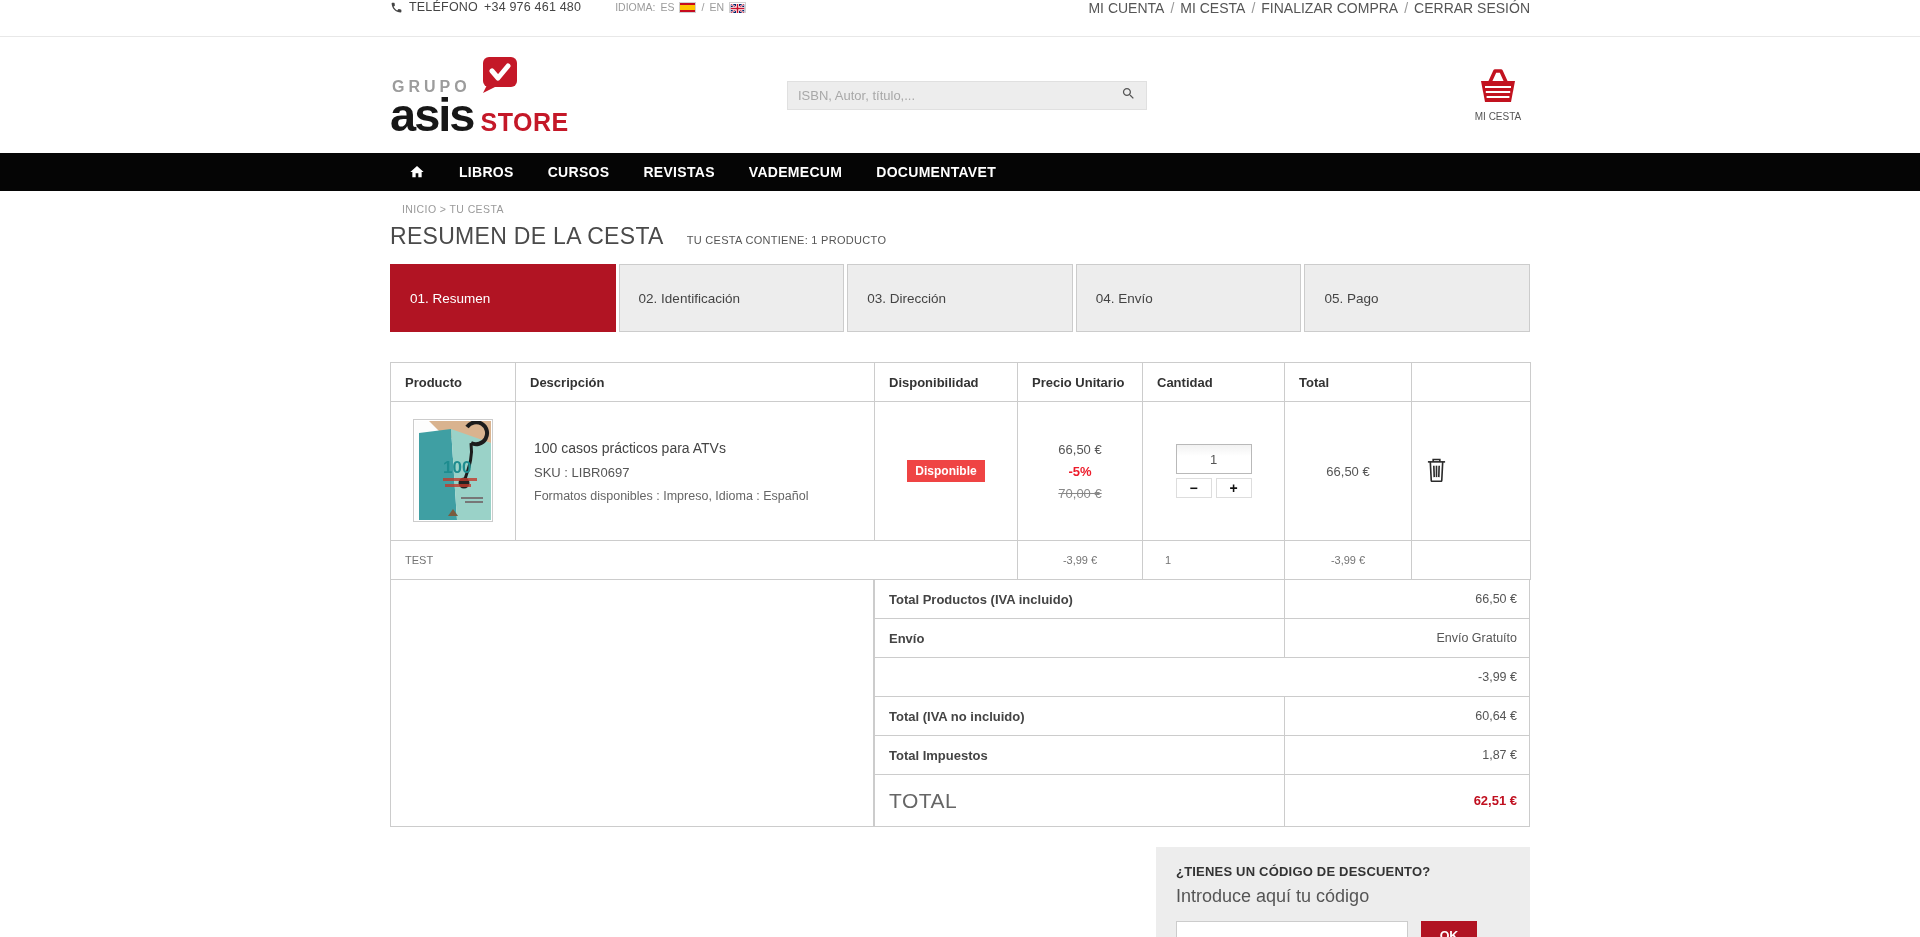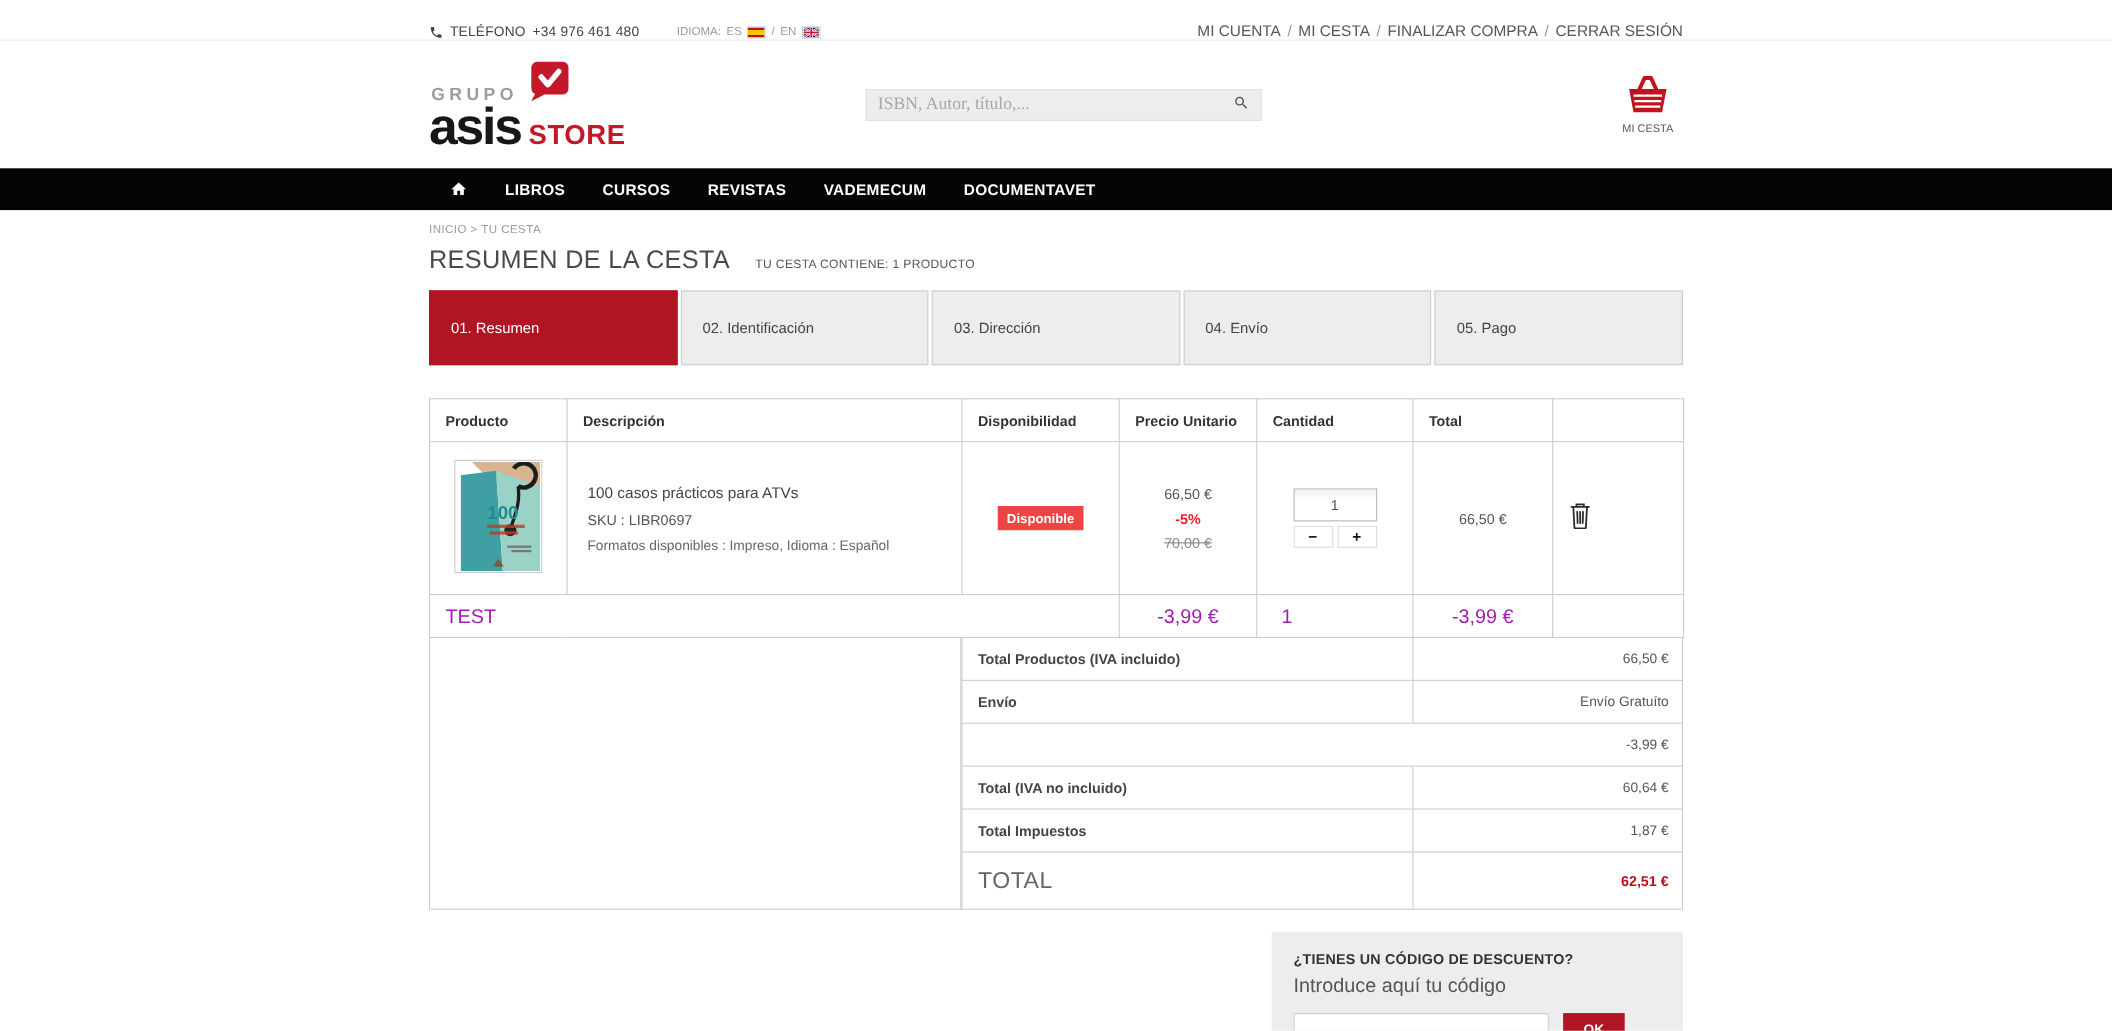--- a/index.html
+++ b/index.html
@@ -2,21 +2,21 @@
 <html><head>
 <meta charset="utf-8">
 <style>
   * { margin:0; padding:0; box-sizing:border-box; }
   html,body { width:1920px; height:937px; overflow:hidden; background:#fff;
     font-family:"Liberation Sans","DejaVu Sans",sans-serif; color:#555; }
   .container { width:1140px; margin:0 auto; }
 
   
   .topbar { height:37px; border-bottom:1px solid #e8e8e8; }
-  .topbar .container { height:100%; display:flex; align-items:flex-end; font-size:11.5px; }
+  .topbar .container { height:100%; display:flex; align-items:flex-start; font-size:11.5px; }
   .topbar-left { display:flex; align-items:center; gap:6px; color:#444; }
   .phone-icon svg { display:block; }
   .phone-label, .phone-number { font-size:12.5px; color:#444; letter-spacing:.2px; }
   .lang-group { display:flex; align-items:center; gap:5px; margin-left:28px; color:#9a9a9a; font-size:10.5px; }
   .flag { width:17px; height:11px; display:inline-block; border:1px solid #d0d0d0; }
   .flag-es { background:linear-gradient(#c60b1e 25%, #ffc400 25%, #ffc400 75%, #c60b1e 75%); }
   .topbar-right { margin-left:auto; display:flex; align-items:center; gap:6px; color:#555; font-size:14px; }
   .topbar-right a { color:#555; text-decoration:none; }
   .topbar-sep { color:#999; }
 
@@ -24,36 +24,36 @@
   .header-row { height:116px; }
   .header-row .container { height:100%; display:flex; align-items:center; }
   .logo { width:250px; margin-top:4px; cursor:pointer; }
   .logo-top { display:flex; align-items:flex-end; gap:8px; padding-left:2px; }
   .logo-grupo { font-size:16px; letter-spacing:4px; color:#9c9c9c; font-weight:bold; line-height:1; margin-bottom:2px; }
   .logo-bottom { display:flex; align-items:baseline; margin-top:-6px; }
   .logo-asis { font-size:47px; font-weight:bold; color:#171717; letter-spacing:-2px; line-height:1; }
   .logo-store { font-size:25px; font-weight:bold; color:#c41828; margin-left:7px; letter-spacing:.5px; }
   .search-wrap { margin-left:147px; width:360px; height:29px; background:#ededed; border:1px solid #e0e0e0;
     display:flex; align-items:center; padding:0 10px; }
-  .search-wrap input { flex:1; border:none; background:transparent; outline:none; font-size:16px; color:#555;
-    font-family:Liberation Serif, serif; }
+  .search-wrap input { flex:1; border:none; background:transparent; outline:none; font-size:13px; color:#555;
+    font-family:Liberation Sans, sans-serif; }
   .search-wrap input::placeholder { color:#a8a8a8; }
   .search-btn { background:none; border:none; cursor:pointer; color:#555; display:flex; padding:0; }
   .cart-block { margin-left:auto; width:64px; display:flex; flex-direction:column; align-items:center; cursor:pointer; }
   .cart-label { font-size:10px; color:#555; margin-top:3px; }
 
   
   .nav { height:38px; background:#050505;padding-left:38px; }
   .nav .container { height:100%; display:flex; align-items:center; gap:34px; }
   .nav-home { color:#fff; display:flex; align-items:center; cursor:pointer; }
   .nav-item { color:#fff; font-weight:bold; font-size:14px; letter-spacing:.3px; text-decoration:none; cursor:pointer; }
 
   
   .breadcrumb { margin-top:12px; font-size:10.5px; color:#9a9a9a; letter-spacing:.4px; }
-  .breadcrumb a { color:#9a9a9a; text-decoration:none; }
+  .breadcrumb a { color:#9a9a9a; text-decoration:none;margin-left:12px; }
   .title-row { margin-top:8px; display:flex; align-items:baseline; gap:23px; }
   .page-title { font-size:23px; font-weight:400; color:#4a4a4a; letter-spacing:.3px; }
   .page-subtitle { font-size:11px; color:#555; letter-spacing:.3px; }
 
   
   .steps { margin-top:14px; display:flex; gap:3px; }
   .step { flex:1; height:68px; background:#ededed; border:1px solid #ccc; display:flex; align-items:center;
     padding-left:19px; font-size:13.5px; color:#444; cursor:pointer; }
   .step.active { background:#b11423; border-color:#b11423; color:#fff; }
 
@@ -76,21 +76,21 @@
   .price-old { font-size:13px; color:#888; text-decoration:line-through; }
   .qty-input { width:76px; height:30px; border:1px solid #b9b9b9; background:linear-gradient(#f2f2f2,#fff 40%);
     text-align:center; font-size:13px; color:#555; font-family:inherit; }
   .qty-btns { margin-top:4px; display:flex; justify-content:center; gap:4px; }
   .qty-btn { width:36px; height:20px; background:#fff; border:1px solid #ddd; font-size:14px; font-weight:bold;
     color:#111; line-height:1; cursor:pointer; }
   .total-cell { font-size:13px; color:#555; }
   td.cell-action { padding-left:14px; }
   .trash-btn { background:none; border:none; cursor:pointer; padding:0; color:#2b2b2b; display:inline-flex; }
   tr.coupon-row { height:39px; }
-  tr.coupon-row td { font-size:18px; color:#a21caf; }
+  tr.coupon-row td { font-size:11px; color:#737373; }
   td.coupon-name { padding-left:14px; }
   td.coupon-qty { padding-left:22px; }
 
   
   .totals-wrap { display:flex; width:1140px; }
   .totals-spacer { width:484px; border:1px solid #ccc; border-top:none; }
   .totals-rows { width:656px; }
   .t-row { display:flex; border:1px solid #ccc; border-top:none; height:39px; }
   .t-label { width:410px; border-right:1px solid #ccc; display:flex; align-items:center; padding-left:14px;
     font-size:13px; font-weight:bold; color:#444; }

